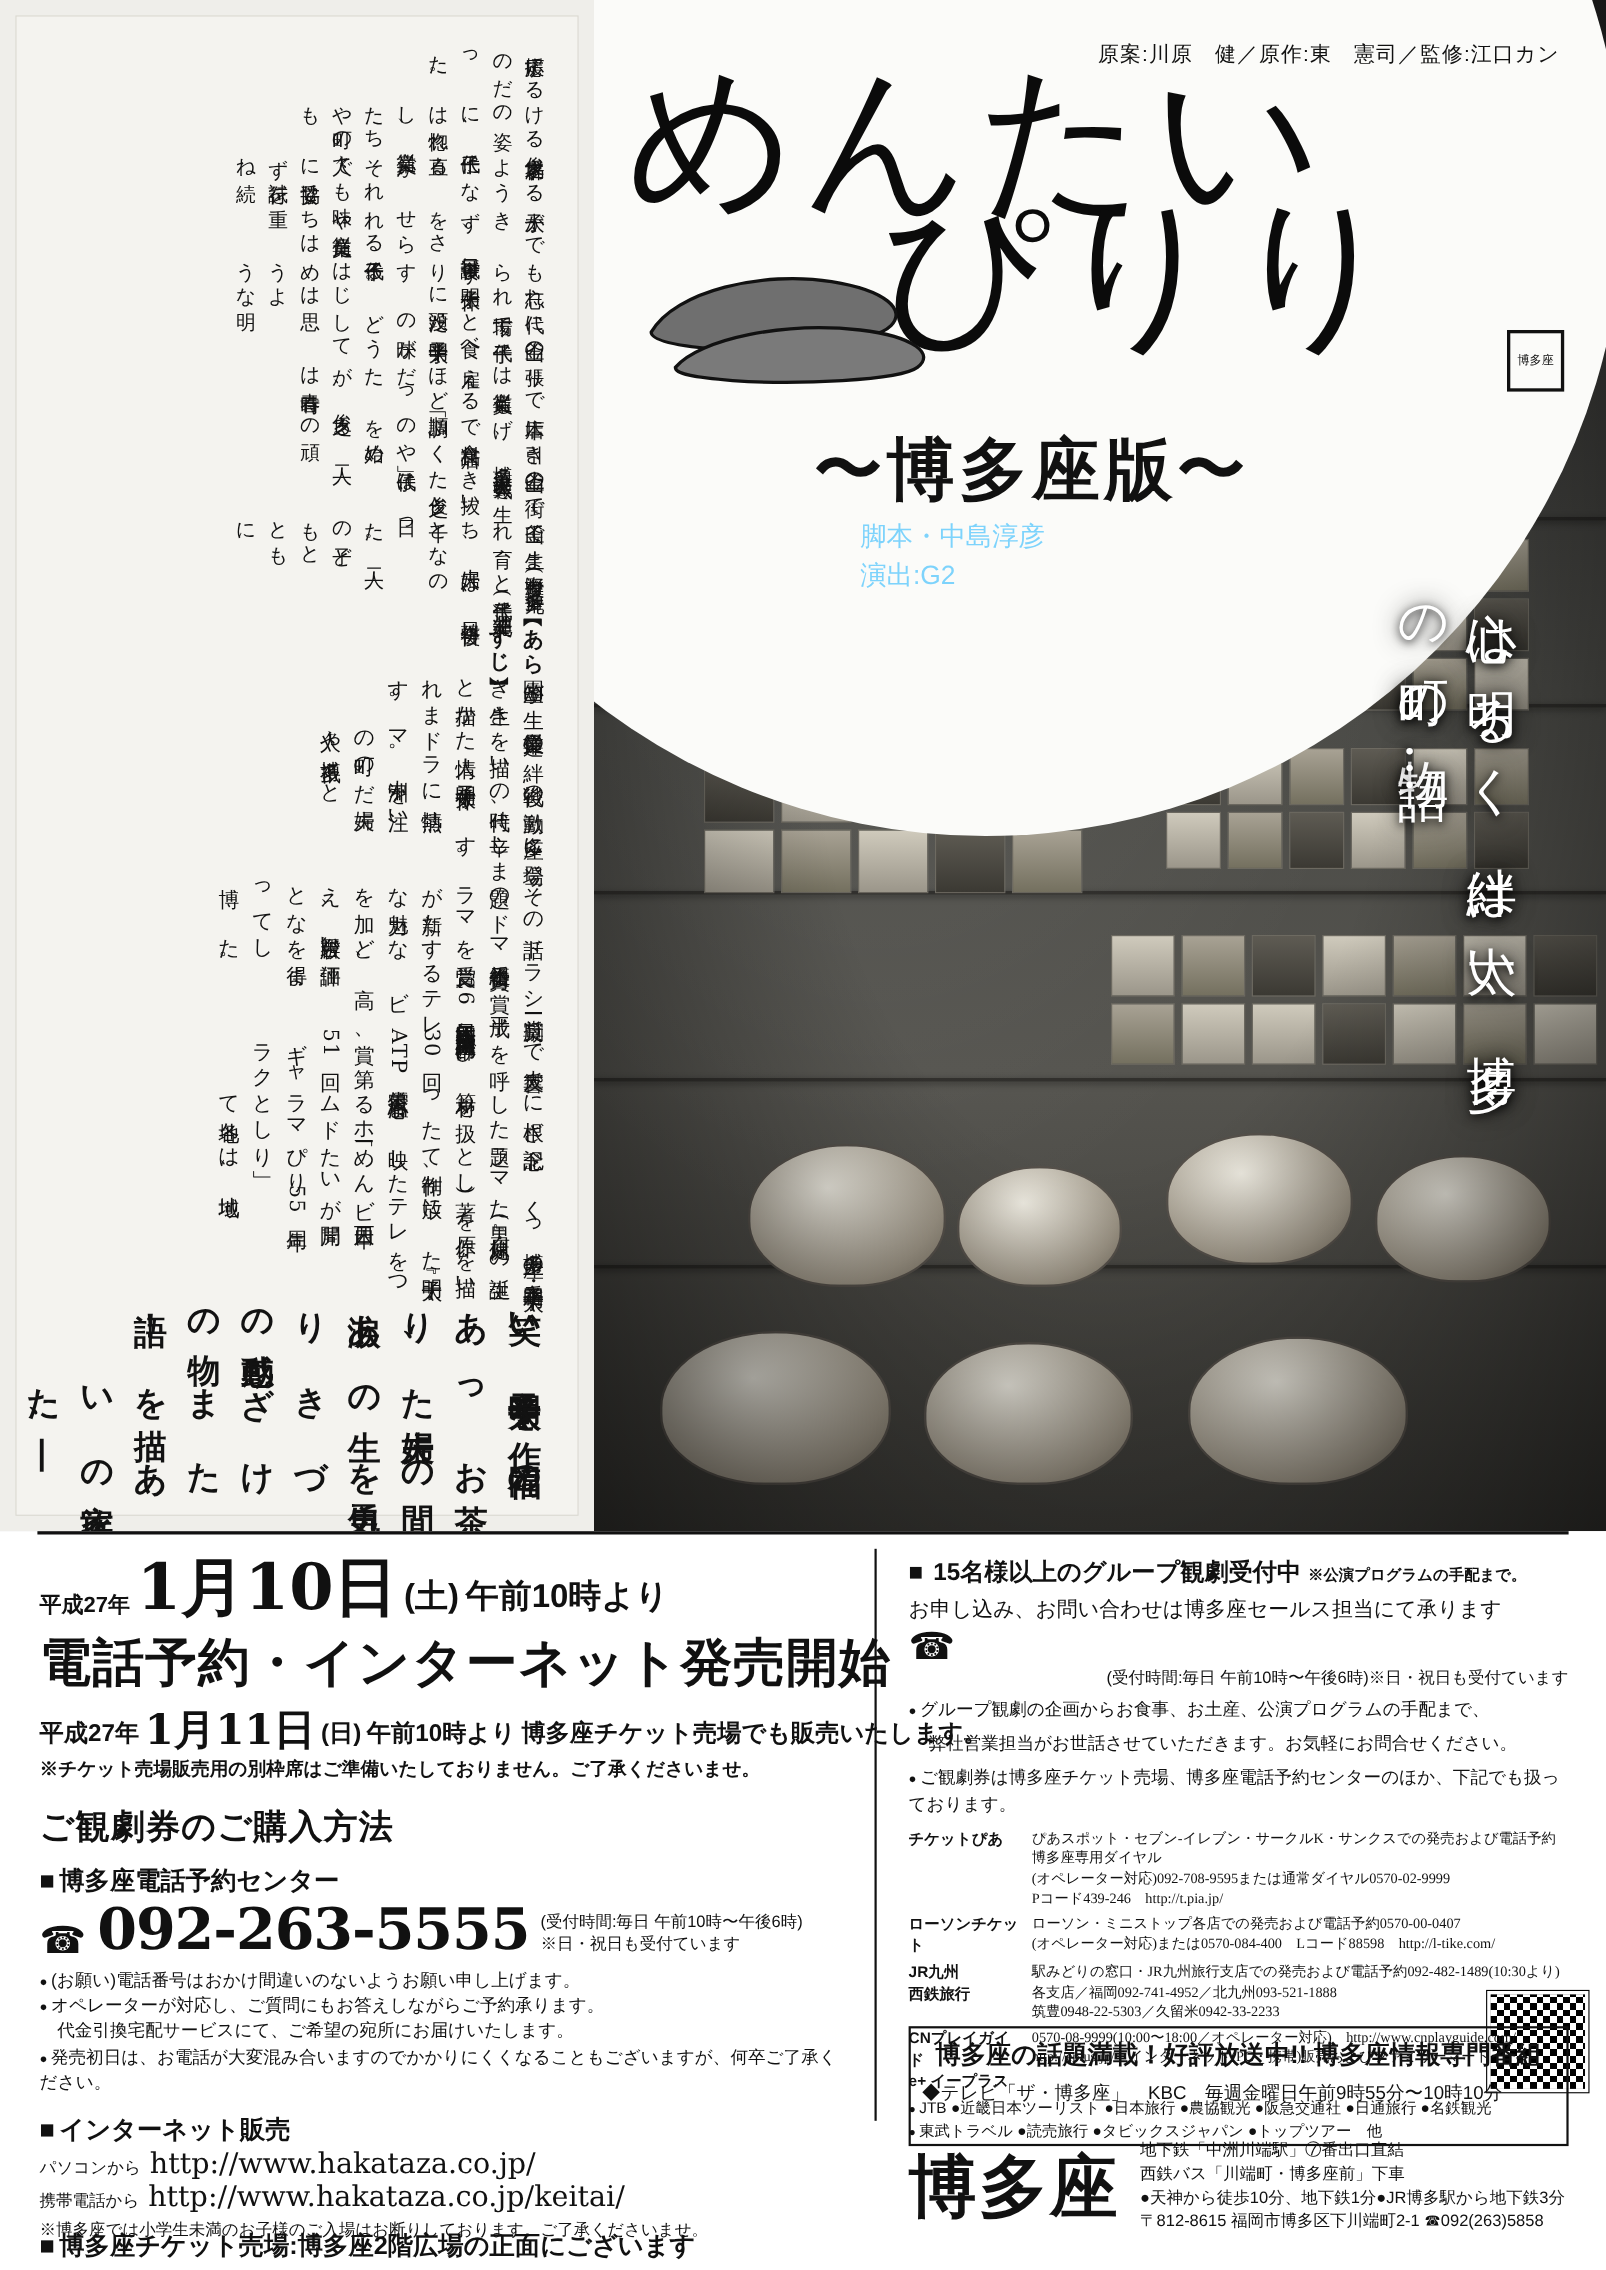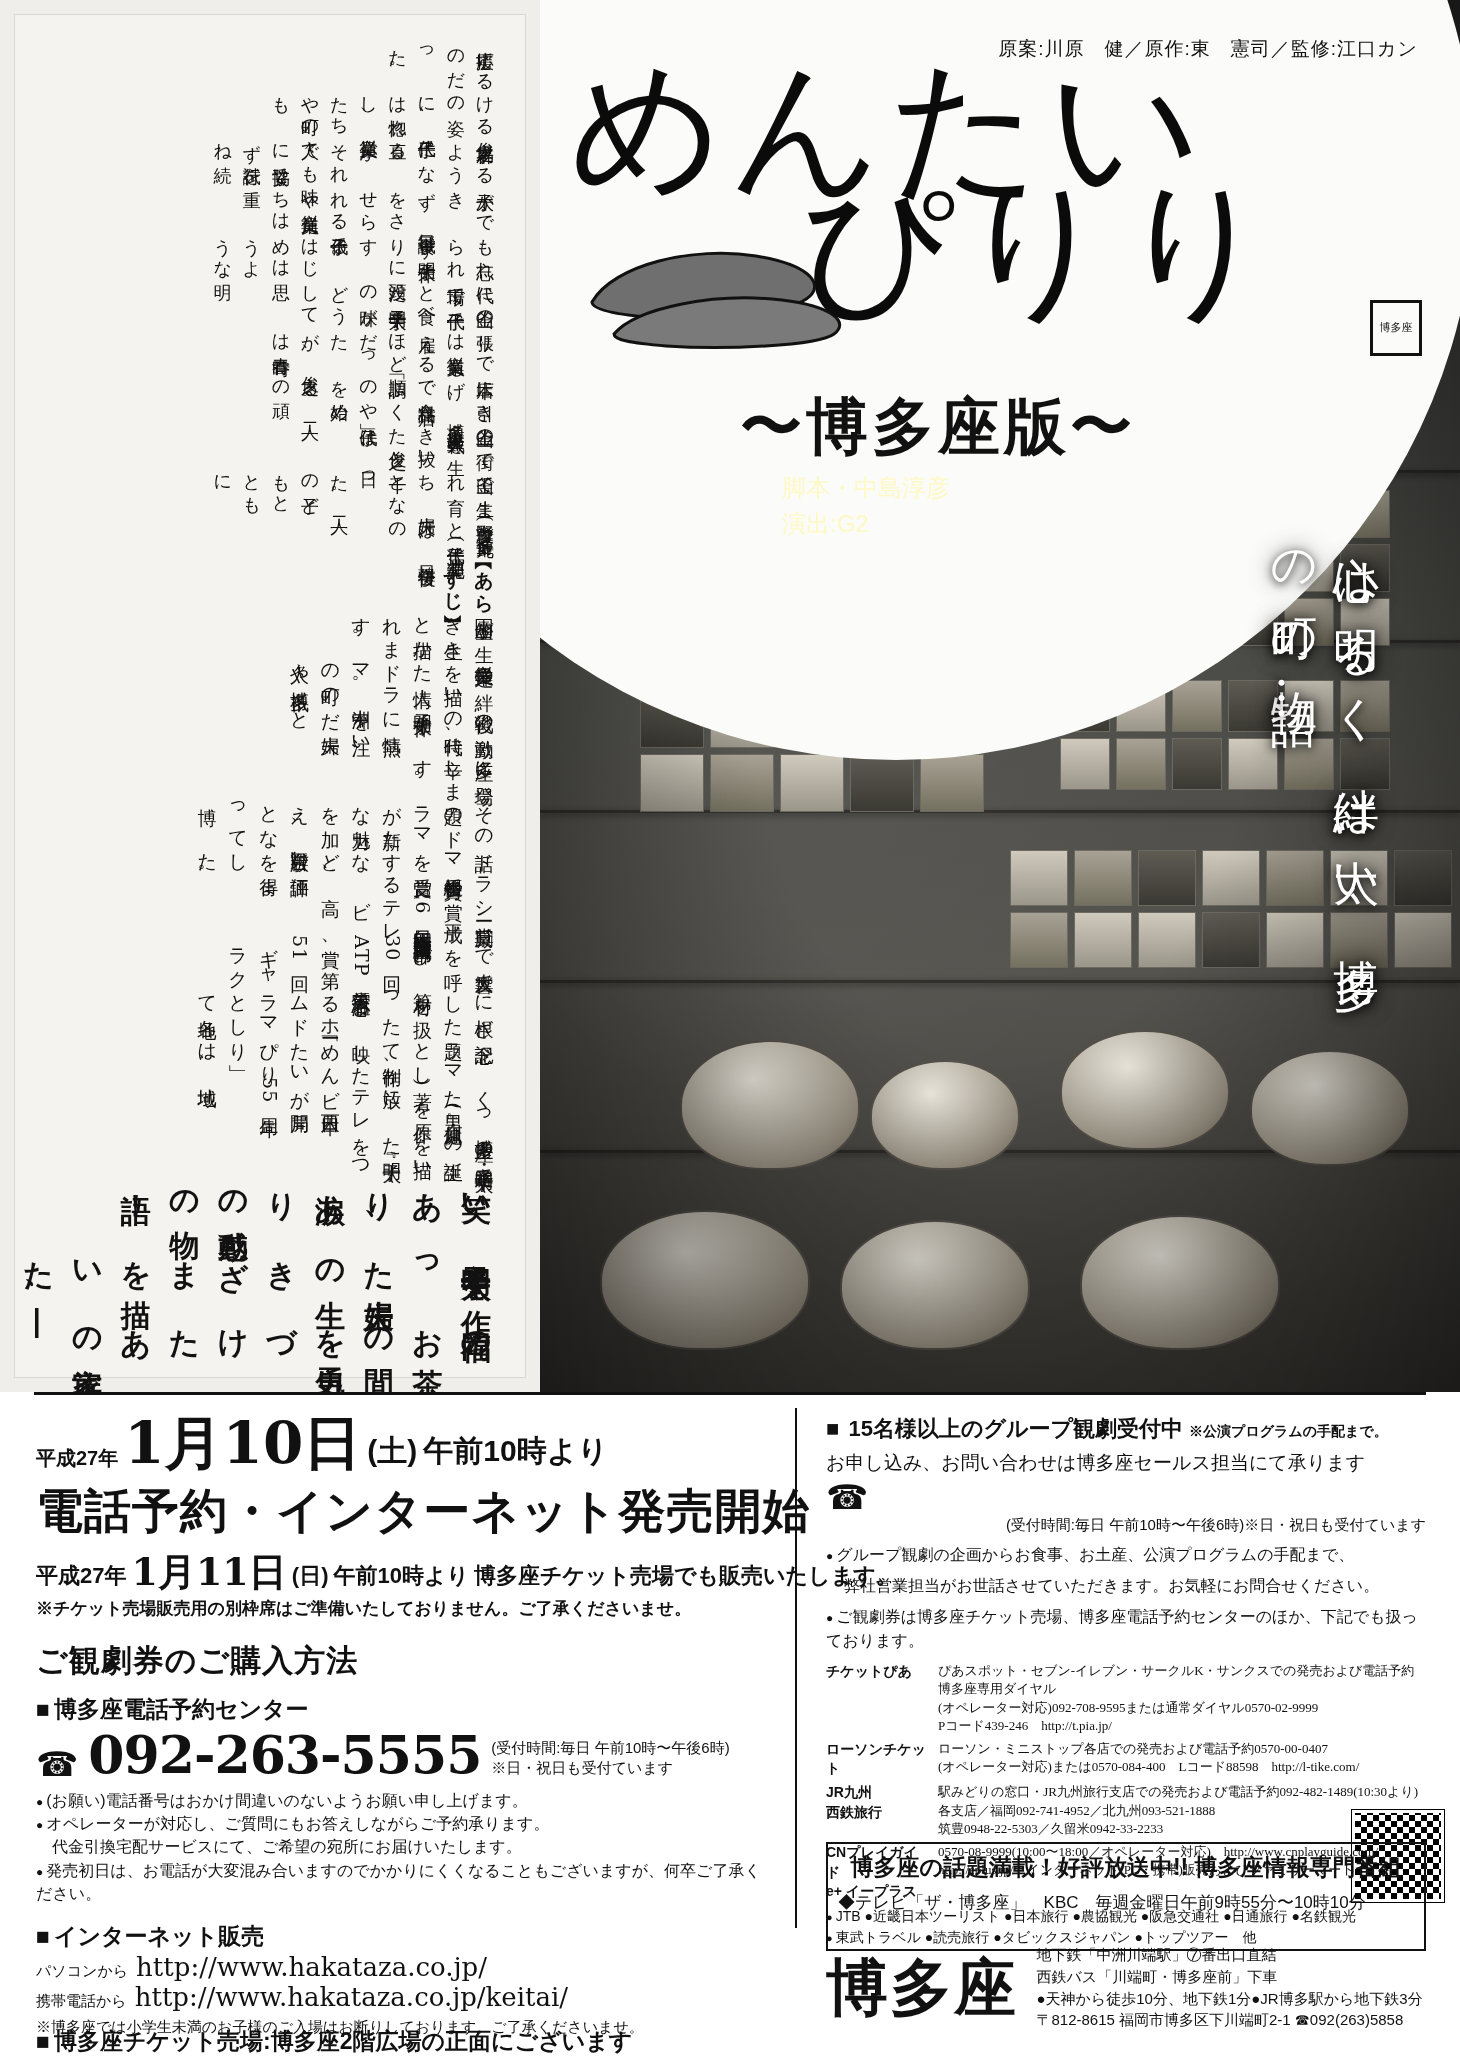--- a/index.html
+++ b/index.html
@@ -90,21 +90,21 @@
   .mentai-shape {
     position:absolute; left:34px; top:230px; width:300px; height:120px;
   }
   .sub-title {
     position:absolute; left:200px; top:385px;
     font-family:"DejaVu Serif", serif;
     font-size:62px; font-weight:700; letter-spacing:4px; color:#111;
   }
   .staff {
     position:absolute; left:242px; top:470px;
-    font-size:24px; line-height:1.5; color:#fef9c3;
+    font-size:24px; line-height:1.5; color:#7dd3fc;
   }
   .seal {
     position:absolute; right:38px; top:300px; width:52px; height:56px;
     border:3px solid #111; color:#111; font-size:11px; line-height:1.05;
     display:flex; align-items:center; justify-content:center; text-align:center;
     font-family:"DejaVu Serif", serif;
   }
 
   
   .catch {

